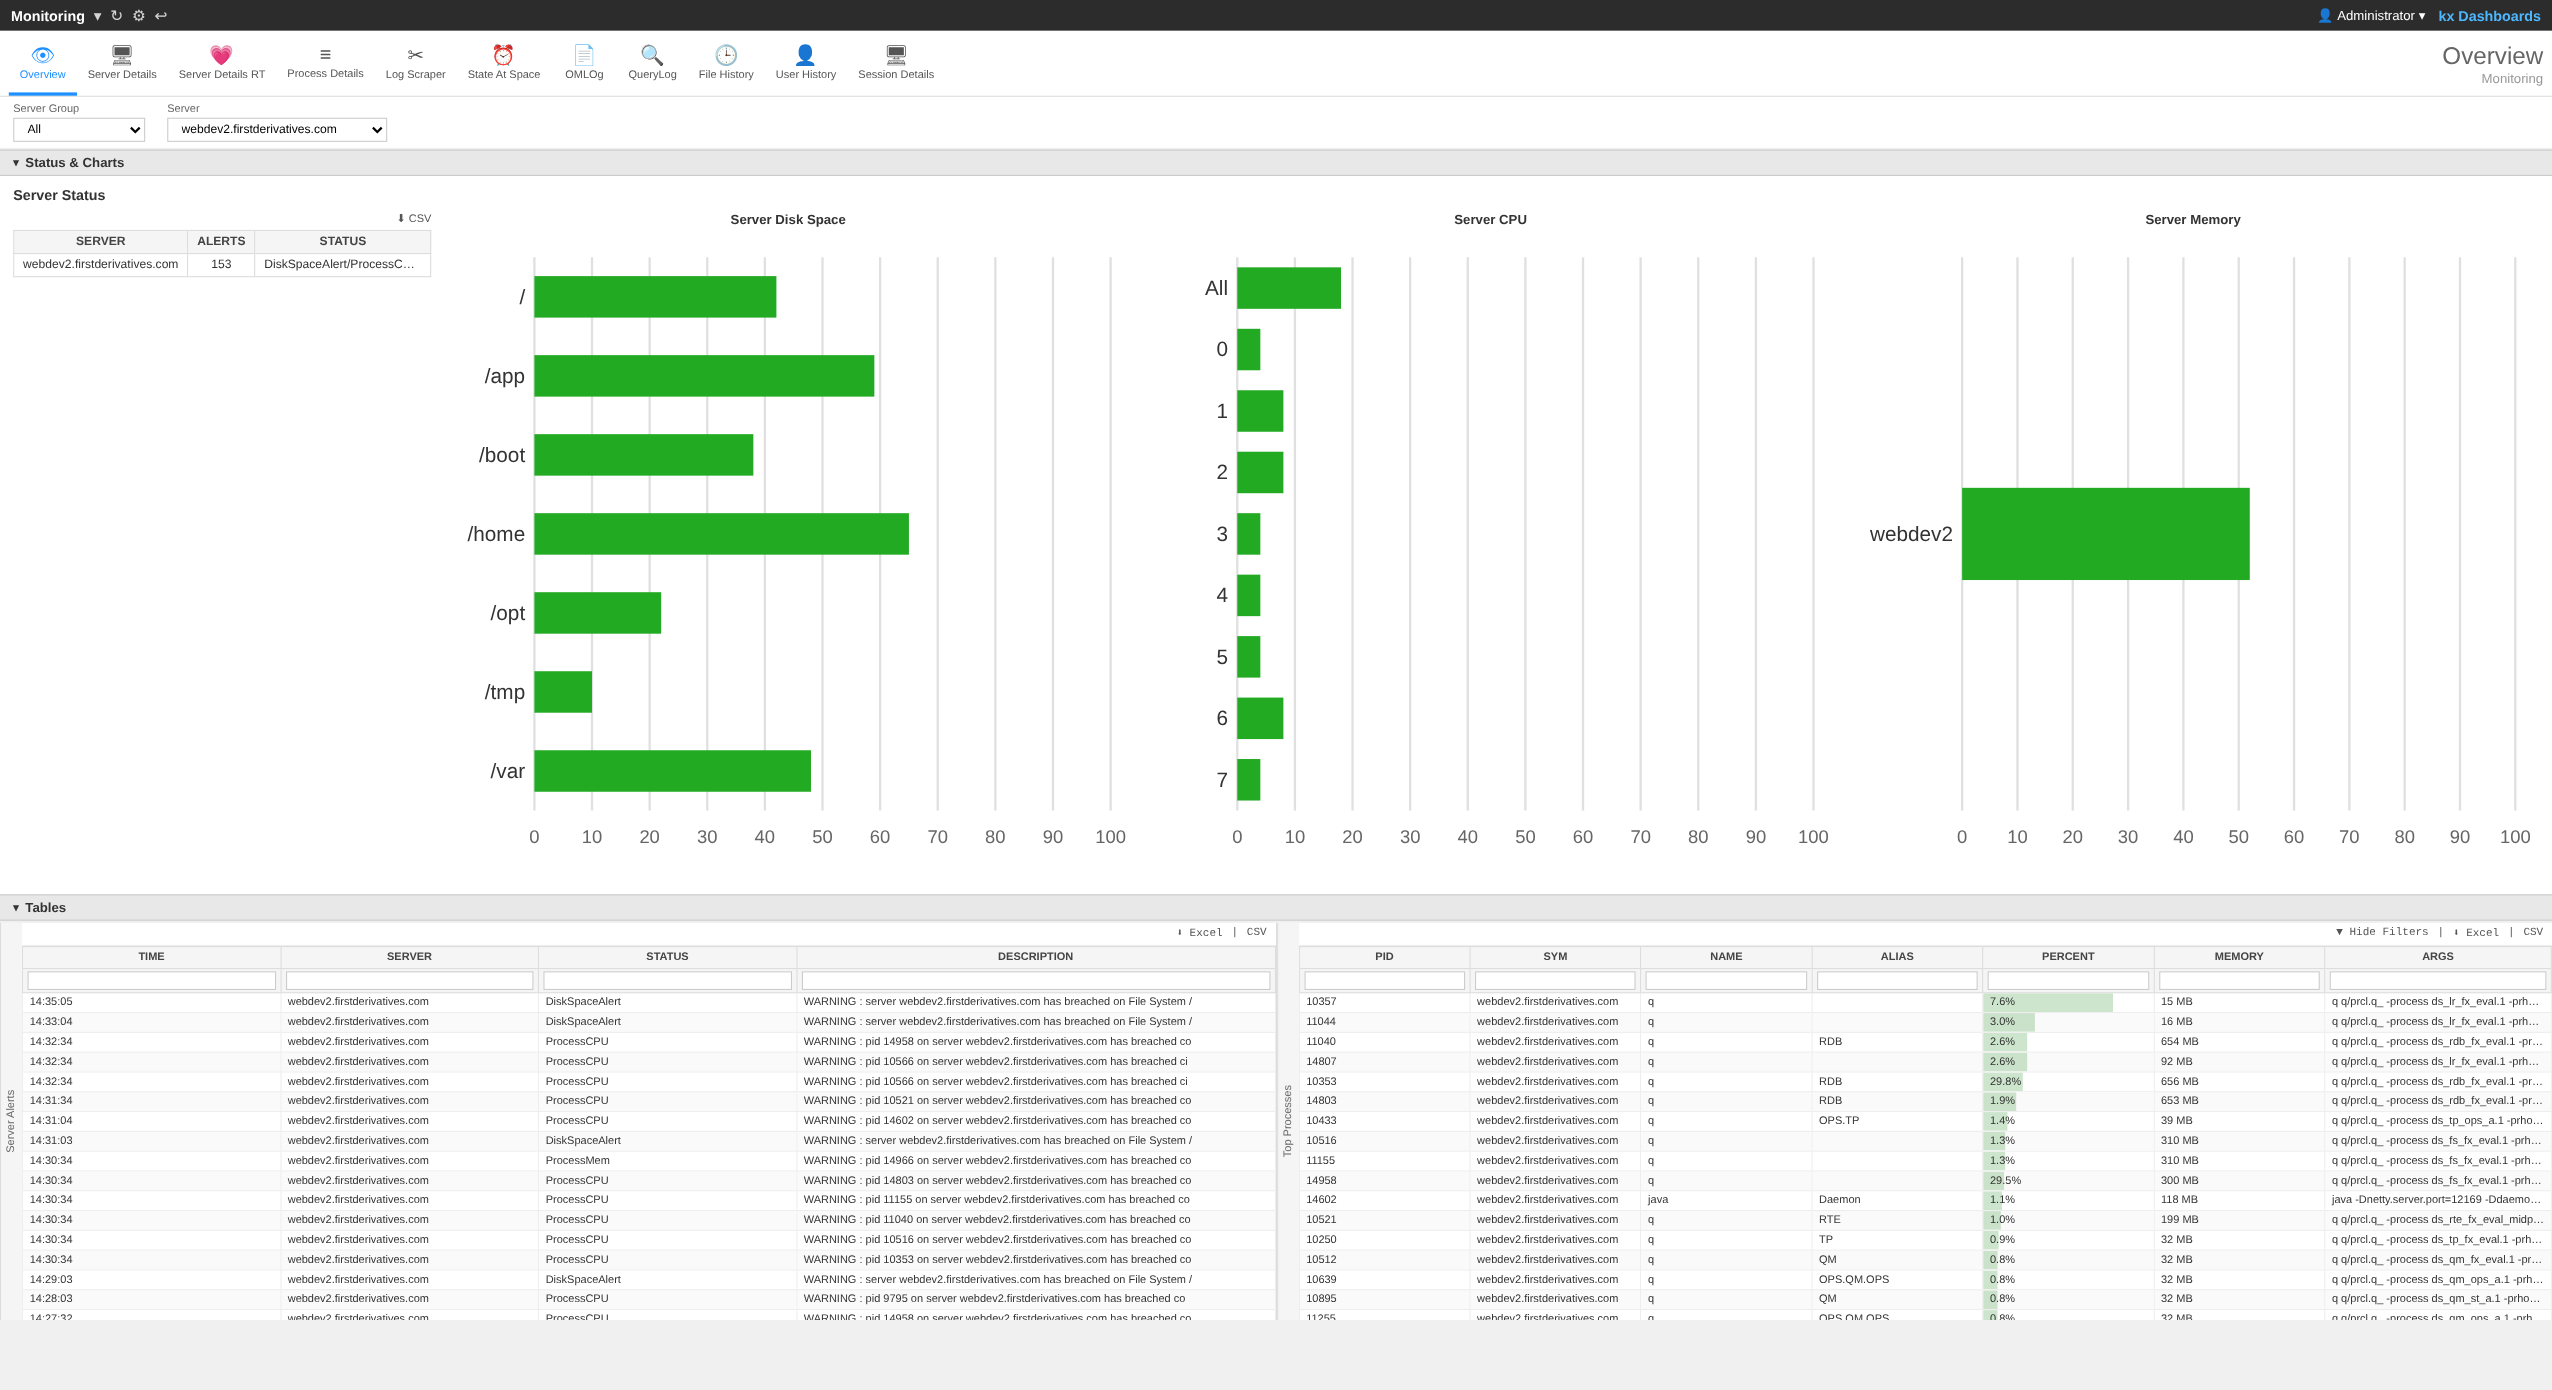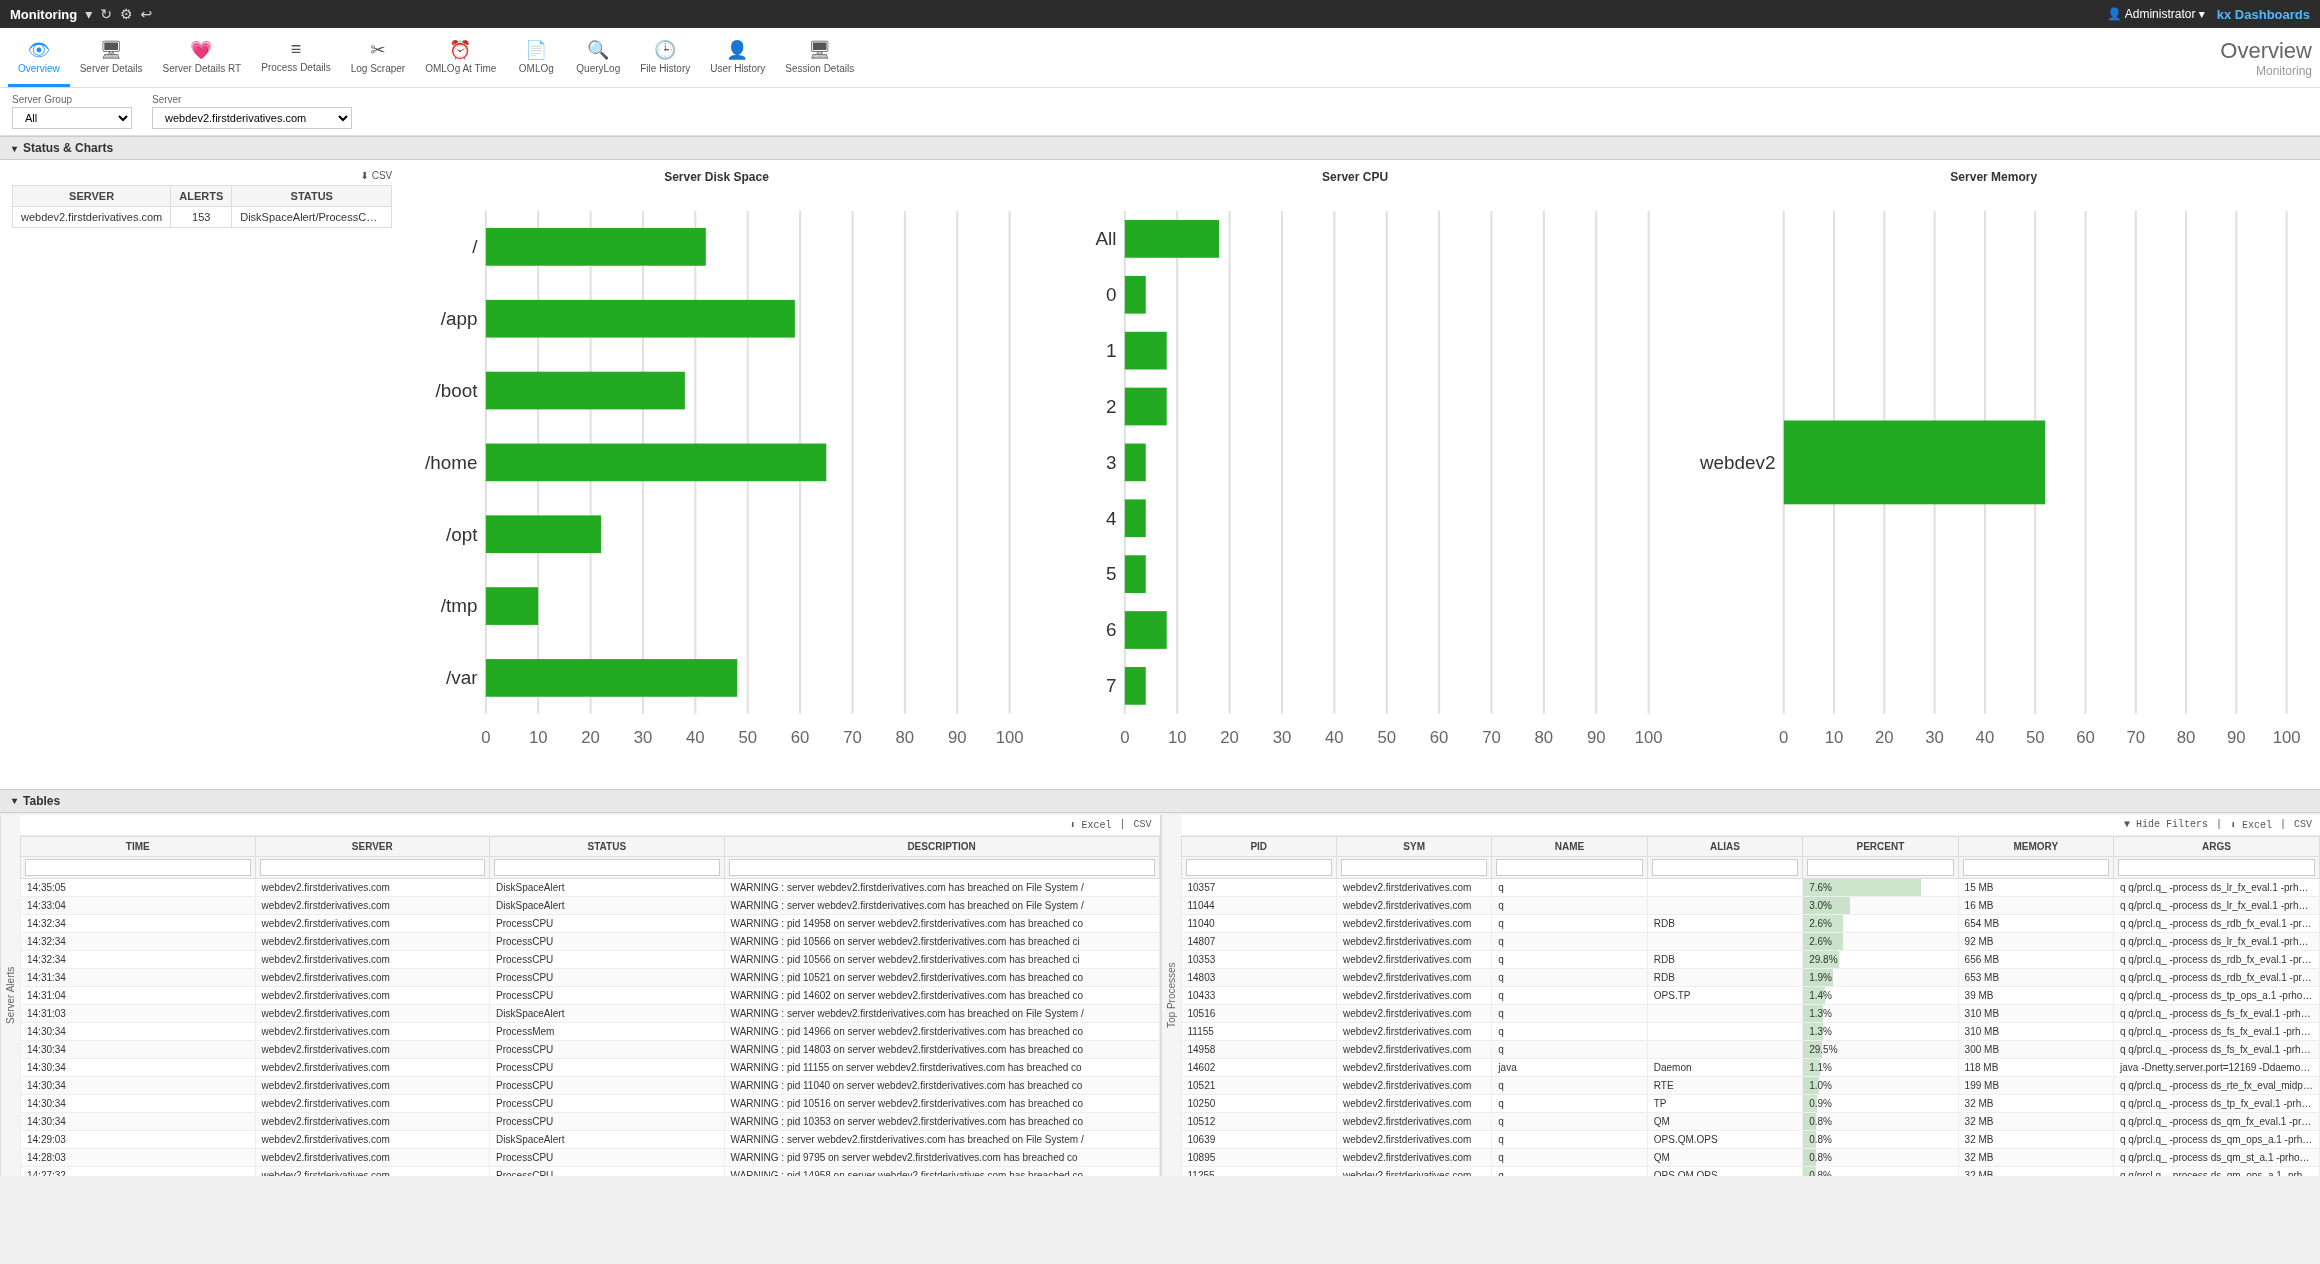--- a/index.html
+++ b/index.html
@@ -165,21 +165,21 @@
       <div class="toolbar-item">
         <span class="toolbar-icon">≡</span>
         <span>Process Details</span>
       </div>
       <div class="toolbar-item">
         <span class="toolbar-icon">✂</span>
         <span>Log Scraper</span>
       </div>
       <div class="toolbar-item">
         <span class="toolbar-icon">⏰</span>
-        <span>OMLOg At Time</span>
+        <span>State At Space</span>
       </div>
       <div class="toolbar-item">
         <span class="toolbar-icon">📄</span>
         <span>OMLOg</span>
       </div>
       <div class="toolbar-item">
         <span class="toolbar-icon">🔍</span>
         <span>QueryLog</span>
       </div>
       <div class="toolbar-item">
@@ -215,20 +215,21 @@
     </select>
   </div>
 </div>
 
 <div class="section-header">
   <span class="arrow">▾</span>
   <span>Status &amp; Charts</span>
 </div>
 
 <div class="charts-area">
+  <div class="server-status-title">Server Status</div>
   <div class="charts-main">
 
     <div class="server-status-table">
       <div class="csv-link">⬇ CSV</div>
       <table>
         <thead>
           <tr id="ss-header">
               <th>SERVER</th>
               <th>ALERTS</th>
               <th>STATUS</th>

